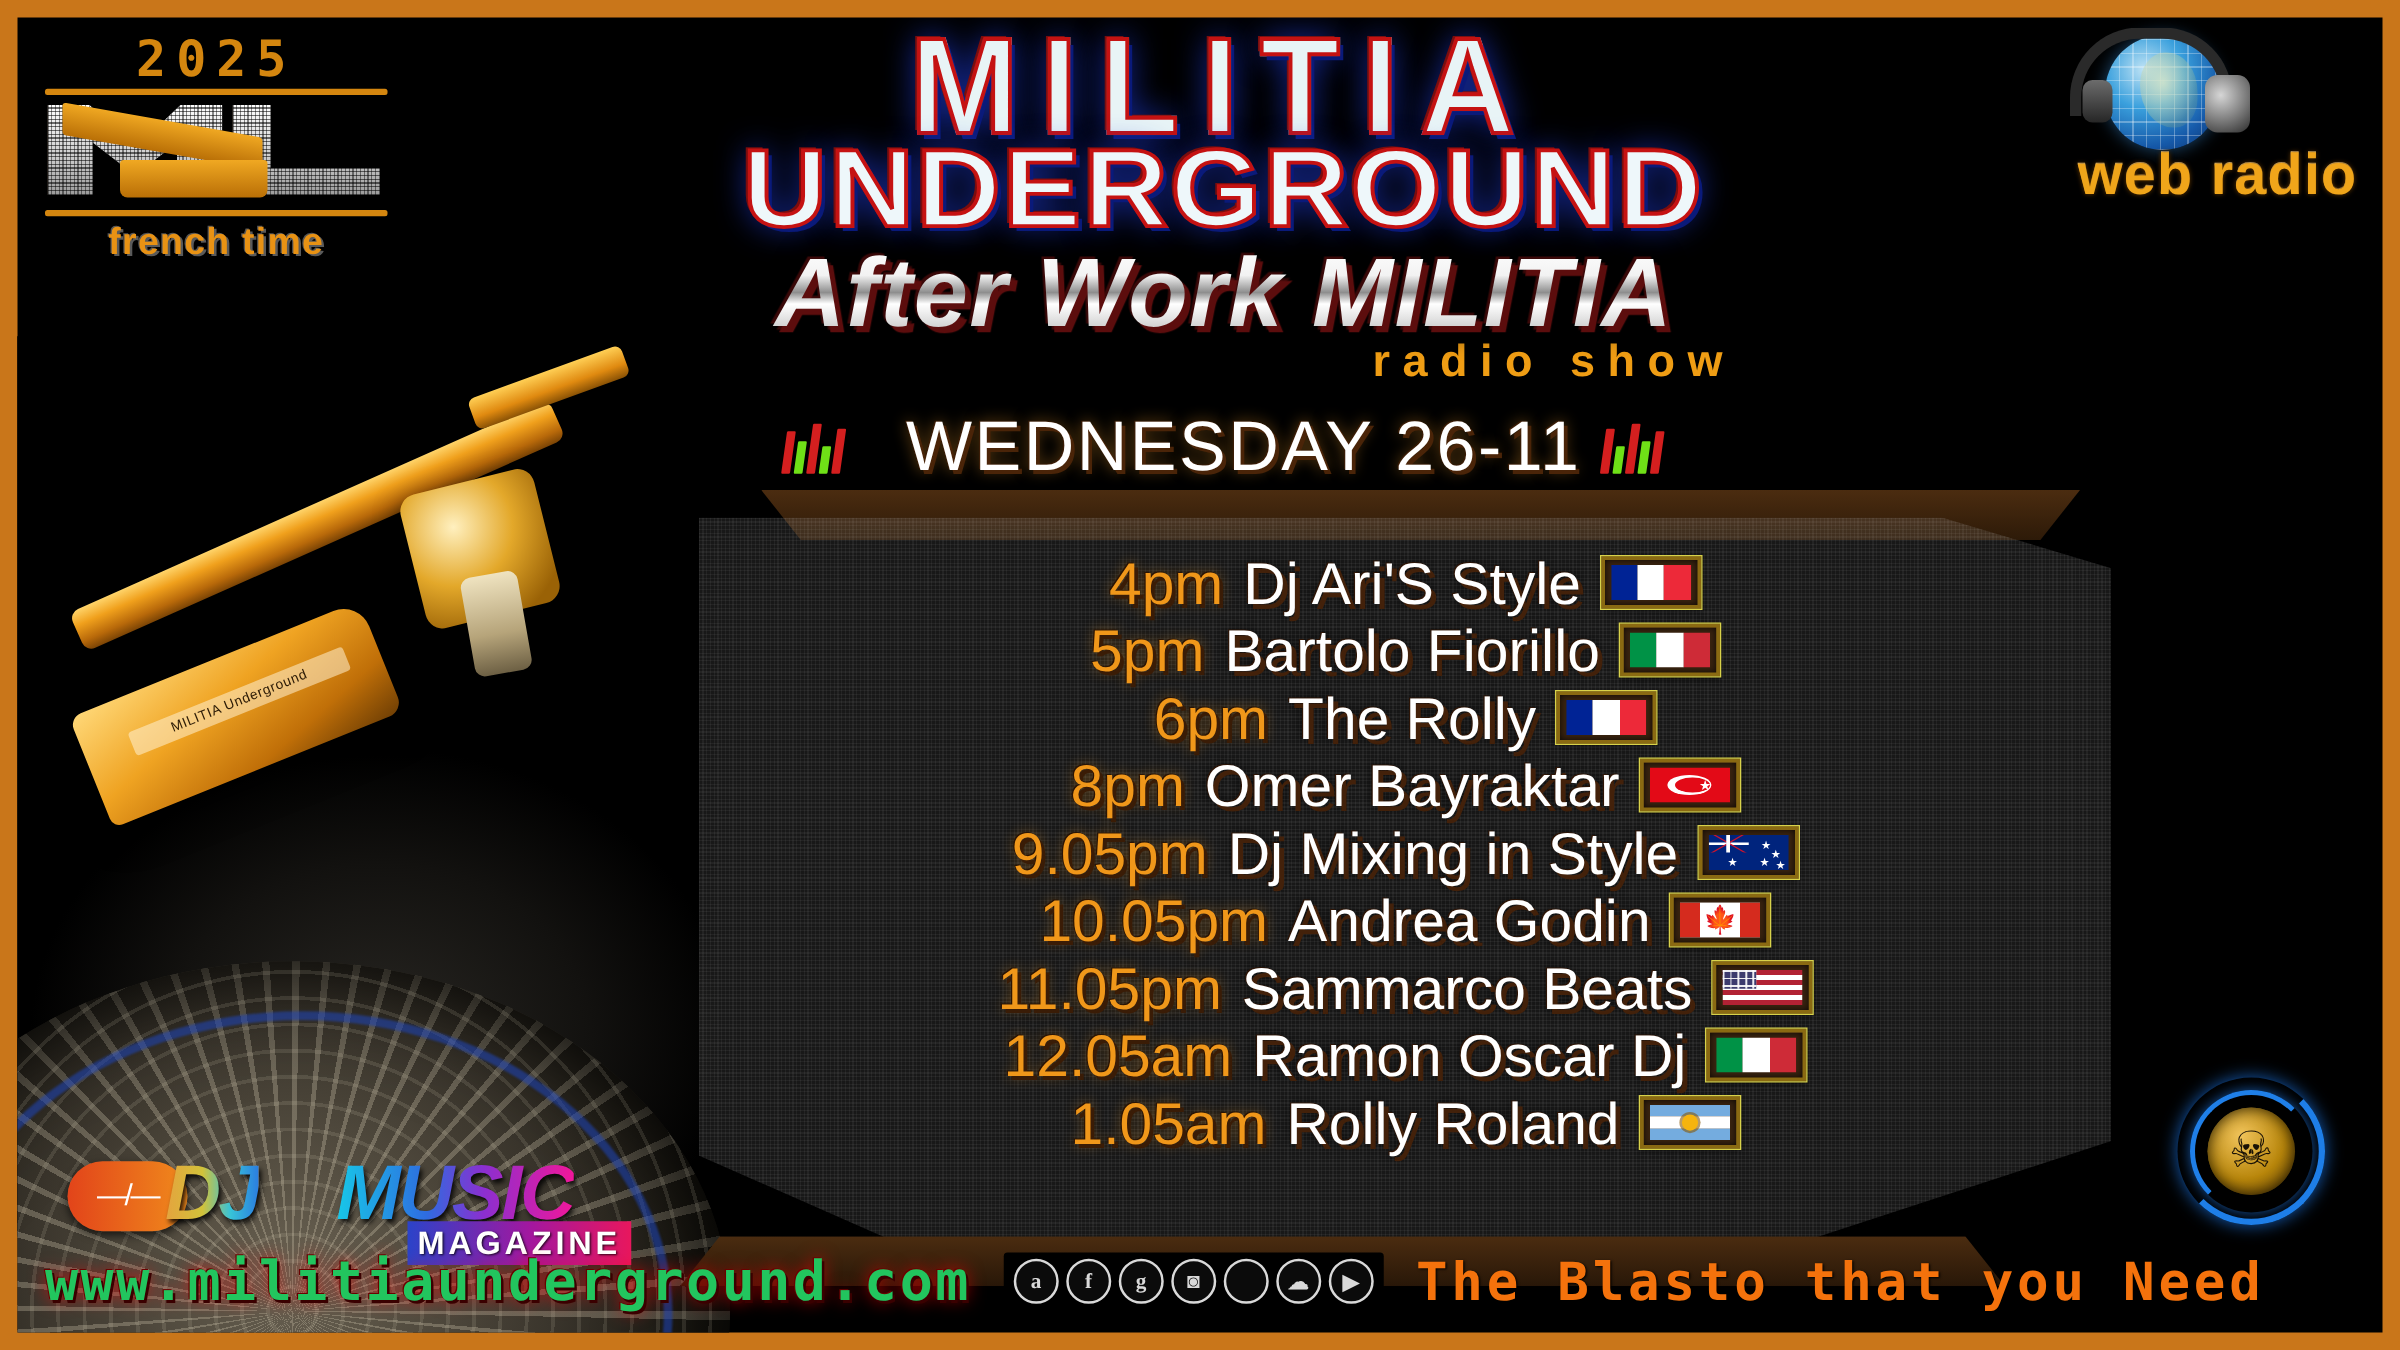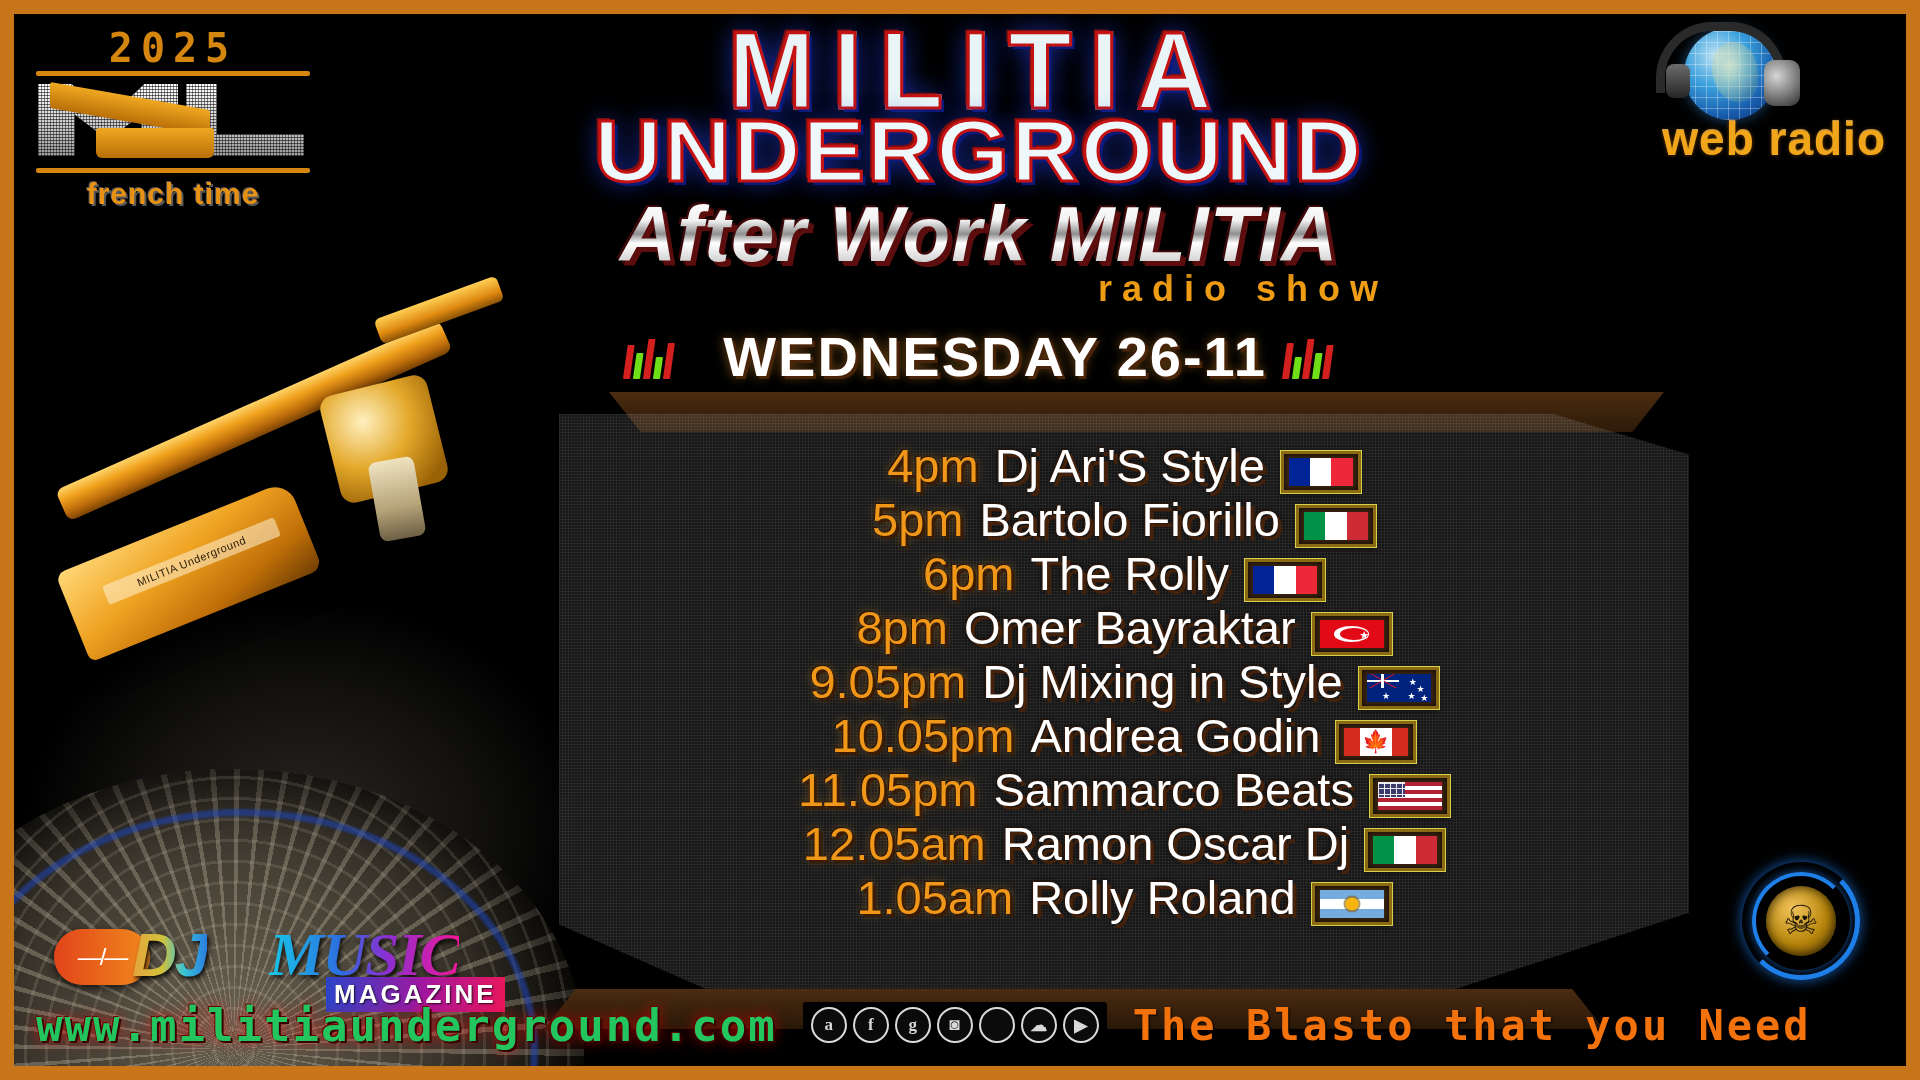--- a/index.html
+++ b/index.html
@@ -207,33 +207,33 @@
   }
 
   
   .dateline{
     position:absolute;left:300px;top:310px;width:1330px;z-index:7;
     display:flex;align-items:center;justify-content:center;gap:18px;
   }
   .eq{display:flex;align-items:flex-end;gap:3px;height:44px;transform:skewX(-8deg);}
   .eq i{display:block;width:7px;border-radius:1px;}
   .date-text{
-    font-family:"Liberation Sans",sans-serif;font-weight:bold;
+    font-family:"Liberation Sans",sans-serif;font-weight:normal;
     font-size:56px;letter-spacing:2px;color:#ffffff;
     text-shadow:3px 3px 0 #4a2408,-1px -1px 0 #3a1c06,0 0 12px rgba(230,150,40,.55);
     white-space:nowrap;
     margin-left:32px;
   }
 
   
   .schedule{
     position:absolute;left:545px;top:425px;width:1130px;z-index:8;
   }
   .row{
-    display:flex;align-items:flex-end;justify-content:center;gap:16px;
+    display:flex;align-items:center;justify-content:center;gap:16px;
     height:54px;
   }
   .time{
     font-family:"Liberation Sans",sans-serif;font-size:47px;color:#f0971a;
     text-shadow:3px 3px 0 #3a1c06,-1px -1px 0 #2a1404,0 0 10px rgba(240,150,30,.45);
     white-space:nowrap;
   }
   .dj{
     font-family:"Liberation Sans",sans-serif;font-size:47px;color:#ffffff;
     text-shadow:4px 4px 0 #43210a,-1px -1px 0 #2e1506,0 0 9px rgba(0,0,0,.8);
@@ -285,21 +285,21 @@
   }
   .djmm-dj{
     position:absolute;left:78px;top:0;font-size:62px;font-weight:bold;font-style:italic;
     font-family:"Liberation Sans",sans-serif;letter-spacing:-2px;
     background:linear-gradient(90deg,#e5a33e,#d2c23a 40%,#37c3d8 70%,#2b7de0);
     -webkit-background-clip:text;background-clip:text;color:transparent;
     text-shadow:none;filter:drop-shadow(2px 3px 2px rgba(0,0,0,.85));
   }
   .djmm-music{
     position:absolute;left:215px;top:0;font-size:62px;font-weight:bold;font-style:italic;
-    font-family:Liberation Serif, serif;letter-spacing:-2px;
+    font-family:Liberation Sans, sans-serif;letter-spacing:-2px;
     background:linear-gradient(90deg,#17c8e8 0%,#2e6ce0 38%,#8b2fd0 62%,#f0179a 100%);
     -webkit-background-clip:text;background-clip:text;color:transparent;
     filter:drop-shadow(2px 3px 2px rgba(0,0,0,.85));
   }
   .djmm-mag{
     position:absolute;left:272px;top:58px;padding:2px 8px;
     font-size:26px;font-weight:bold;letter-spacing:3px;color:#fff;
     font-family:"Liberation Sans",sans-serif;
     background:linear-gradient(90deg,#2b43c9,#a3179f 55%,#e8175d);
     text-shadow:1px 1px 2px rgba(0,0,0,.8);

